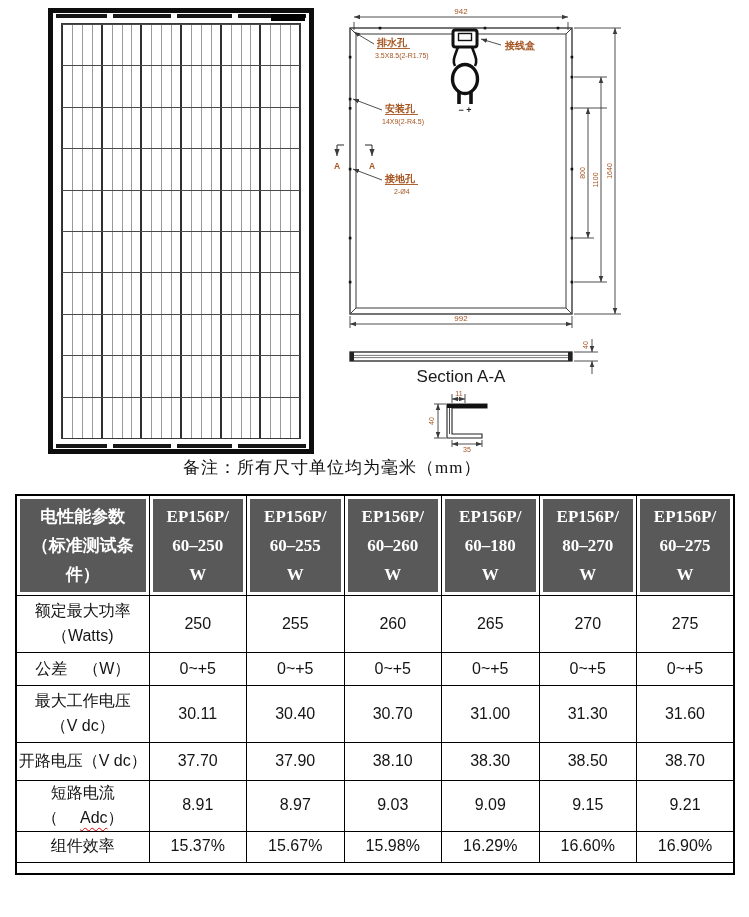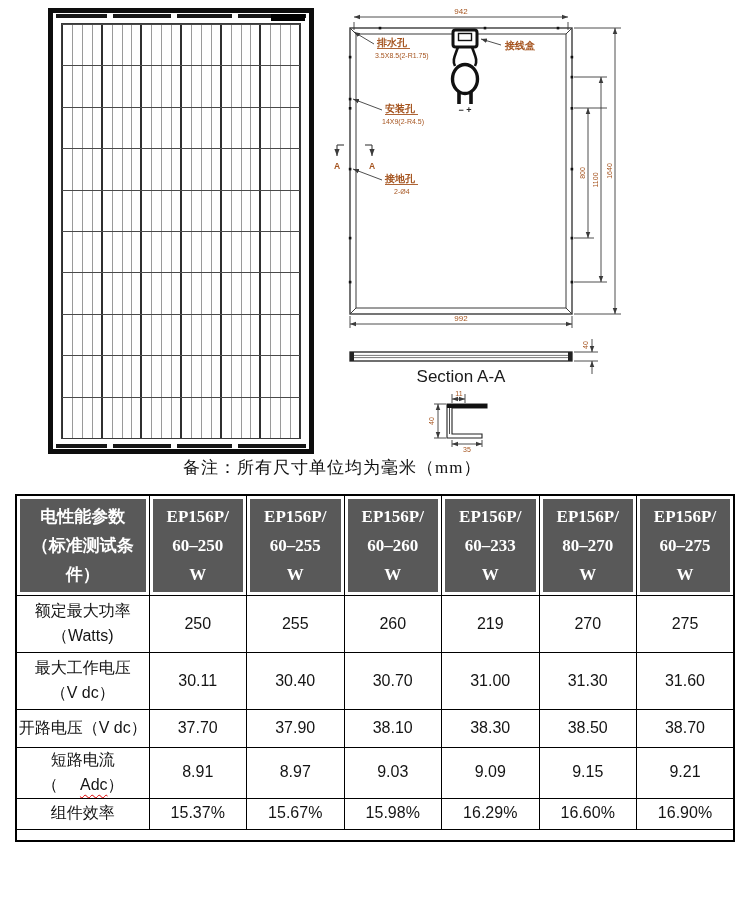--- a/index.html
+++ b/index.html
@@ -232,21 +232,21 @@
             <div>60–255</div>
             <div>W</div>
       </th>
       <th>
         <div>EP156P/</div>
             <div>60–260</div>
             <div>W</div>
       </th>
       <th>
         <div>EP156P/</div>
-            <div>60–233</div>
+            <div>60–180</div>
             <div>W</div>
       </th>
       <th>
         <div>EP156P/</div>
             <div>80–270</div>
             <div>W</div>
       </th>
       <th>
         <div>EP156P/</div>
             <div>60–275</div>
@@ -255,25 +255,36 @@
     </tr>
 
     <tr style="height:57px">
       <td class="label">
         <div>额定最大功率</div>
             <div>（Watts)</div>
       </td>
       <td>250</td>
       <td>255</td>
       <td>260</td>
-      <td>219</td>
+      <td>265</td>
       <td>270</td>
       <td>275</td>
     </tr>
 
+    <tr style="height:33px">
+      <td class="label label-left">
+        <div>公差　（W）</div>
+      </td>
+      <td>0~+5</td>
+      <td>0~+5</td>
+      <td>0~+5</td>
+      <td>0~+5</td>
+      <td>0~+5</td>
+      <td>0~+5</td>
+    </tr>
 
     <tr style="height:57px">
       <td class="label">
         <div>最大工作电压</div>
             <div>（V dc）</div>
       </td>
       <td>30.11</td>
       <td>30.40</td>
       <td>30.70</td>
       <td>31.00</td>

